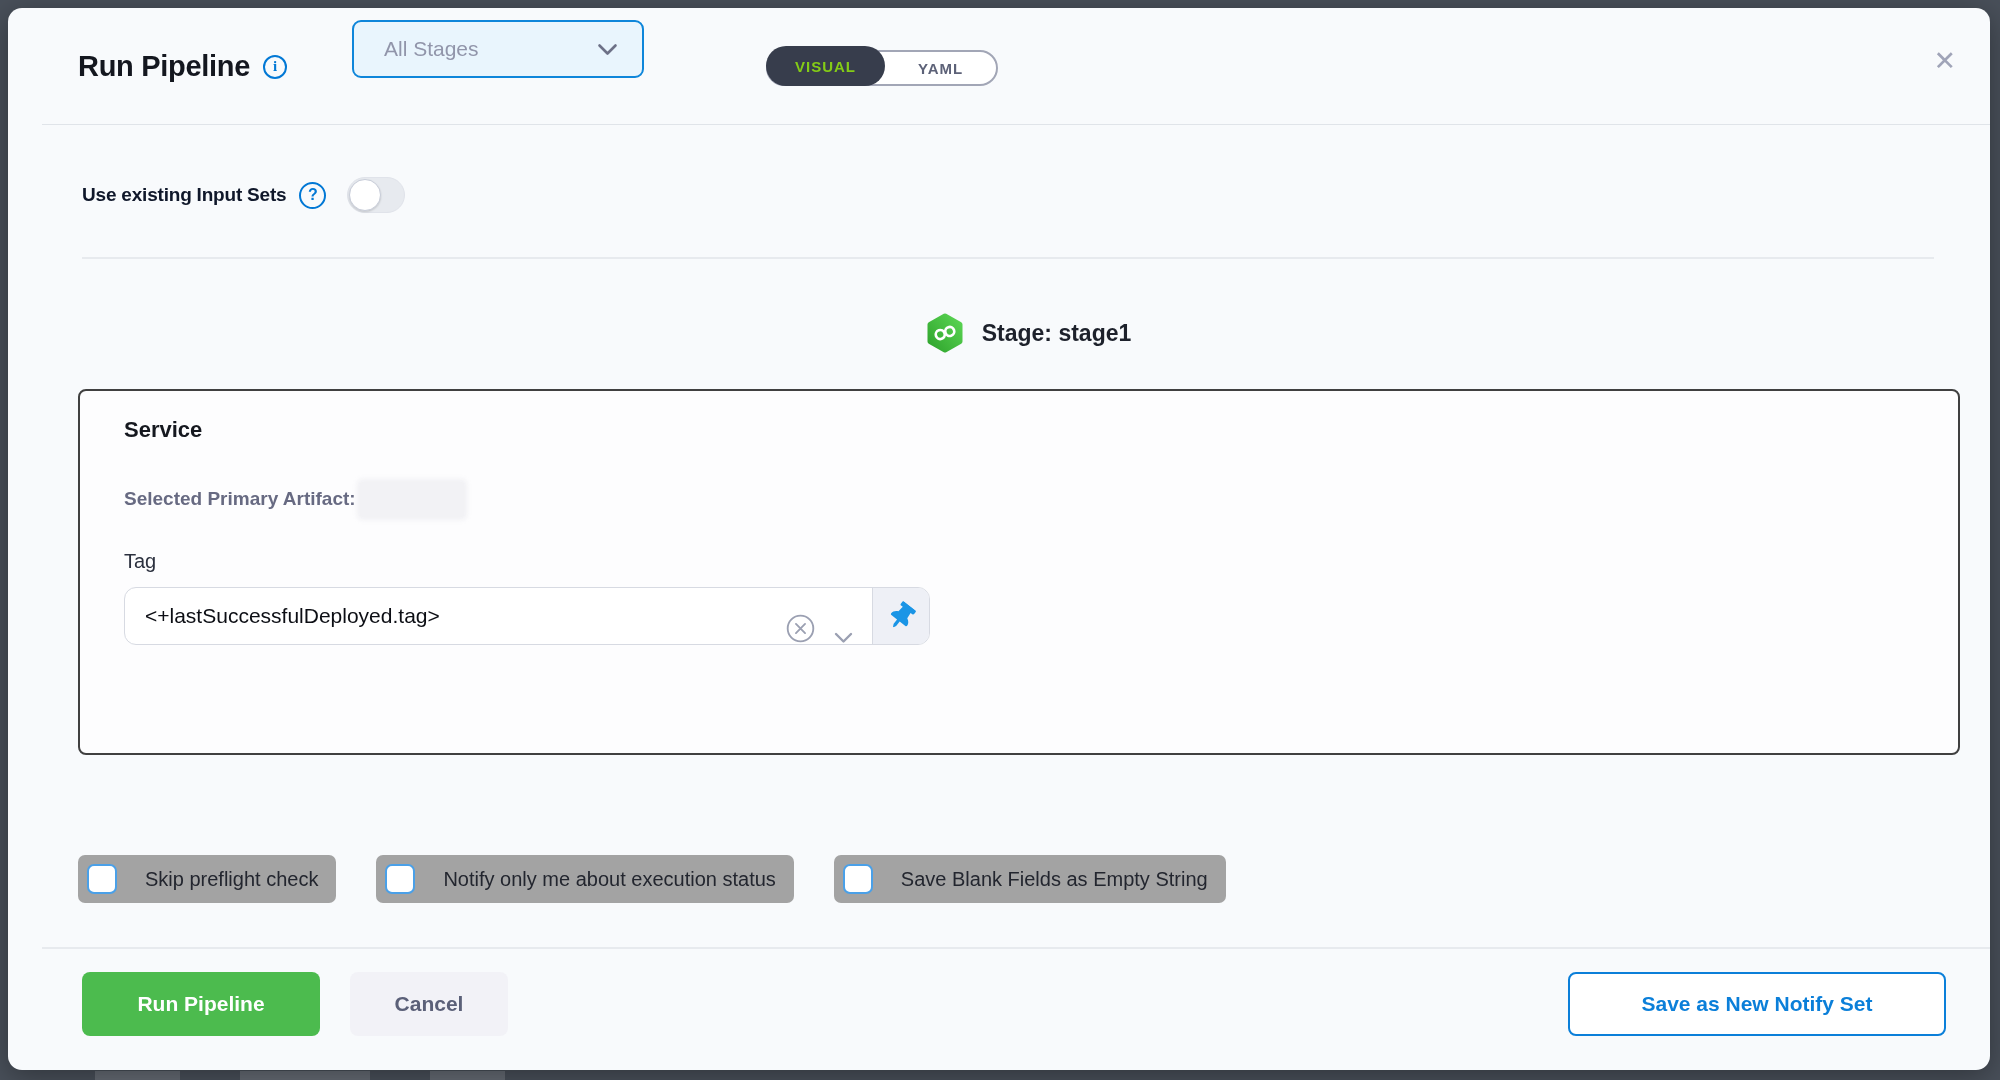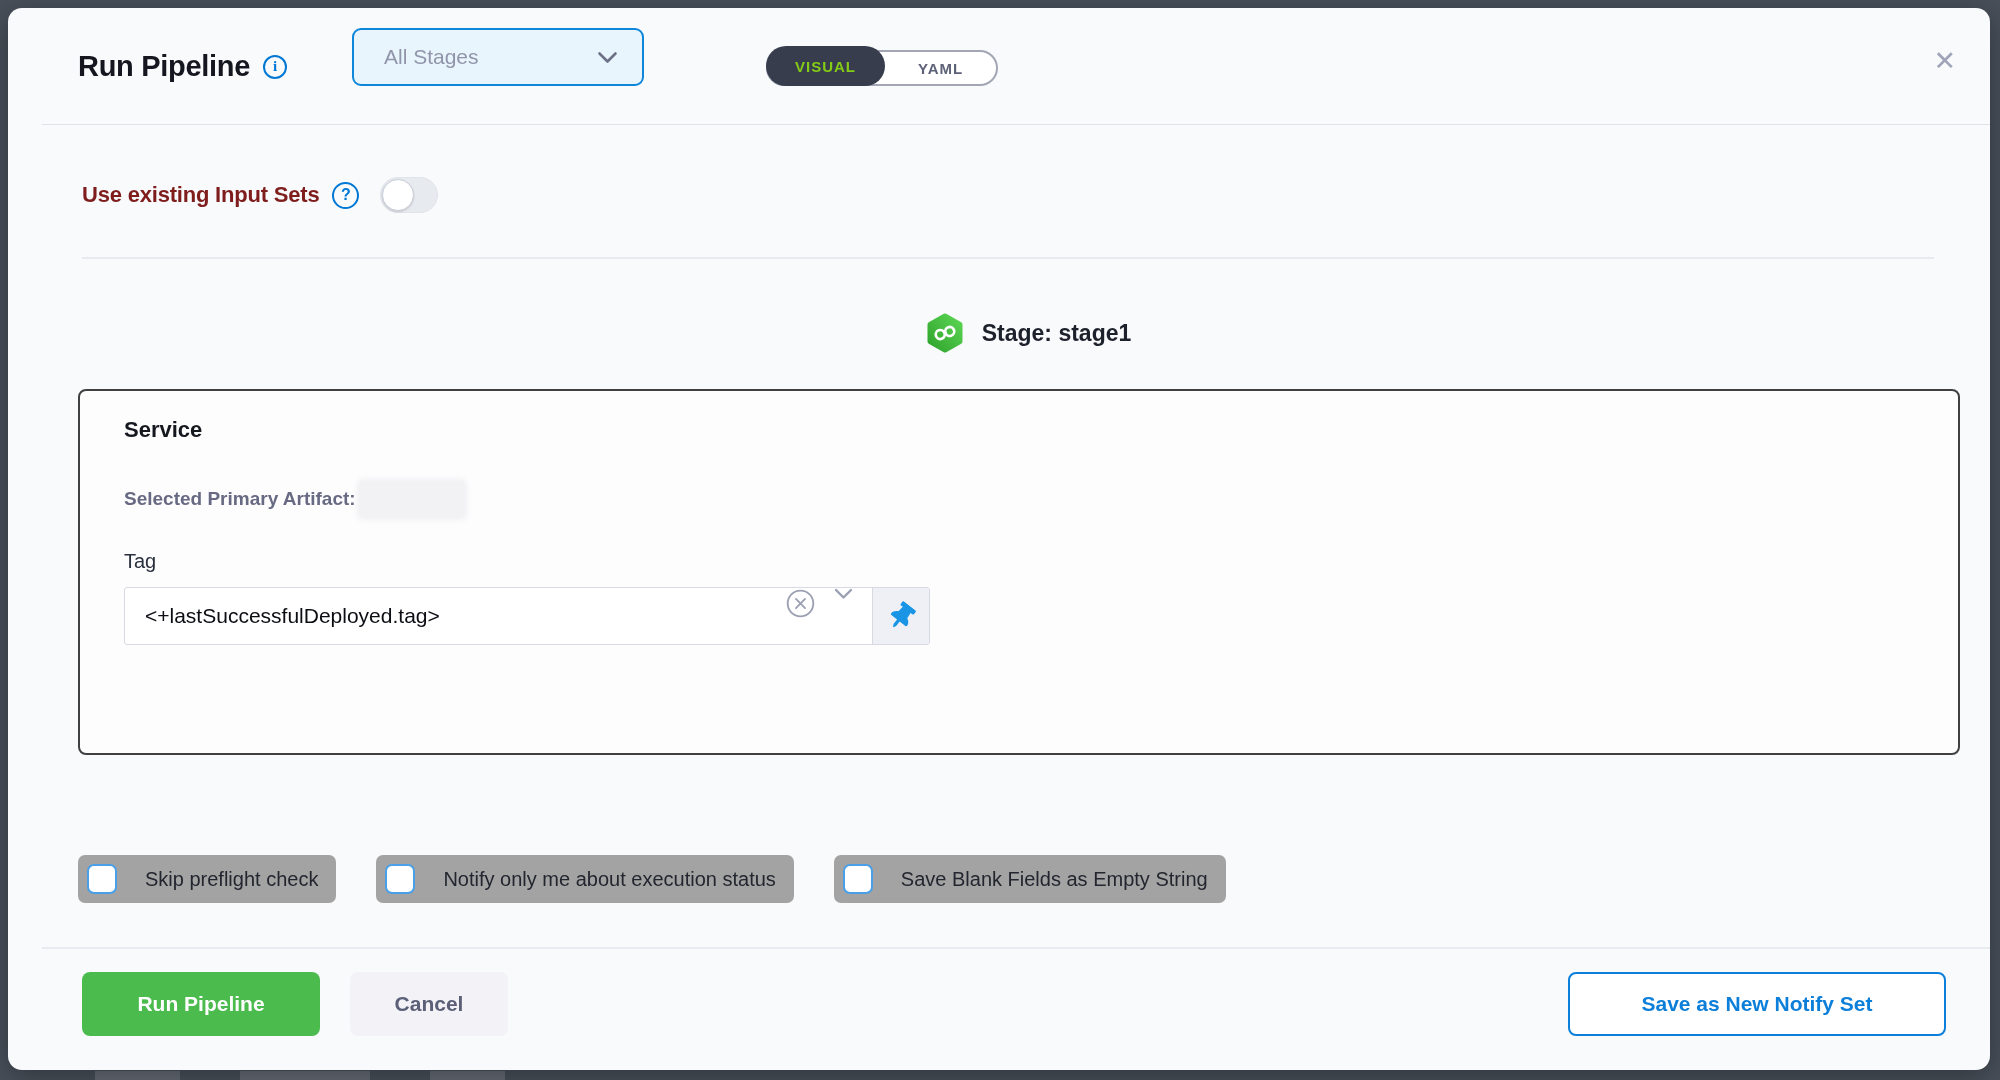--- a/index.html
+++ b/index.html
@@ -26,21 +26,21 @@
   
   .header { position:relative; height:117px; border-bottom:1px solid #e0e4e9; }
   .title-wrap { position:absolute; left:36px; top:0; height:117px; display:flex; align-items:center; gap:13px; }
   .page-title { font-size:29px; font-weight:700; letter-spacing:-0.3px; color:#14171f; }
   .info-icon {
     width:24px; height:24px; border:2px solid #0278d5; border-radius:50%;
     color:#0278d5; font-size:15px; font-weight:700; font-family:"Liberation Serif", serif;
     display:flex; align-items:center; justify-content:center; cursor:pointer;
   }
   .stage-select {
-    position:absolute; left:310px; top:20px; width:292px; height:58px;
+    position:absolute; left:310px; top:12px; width:292px; height:58px;
     background:#e9f5fd; border:2px solid #0e86da; border-radius:9px;
     display:flex; align-items:center; justify-content:space-between;
     padding:0 24px 0 30px; cursor:pointer;
   }
   .stage-select .val { font-size:21px; color:#9195aa; }
   .view-toggle {
     position:absolute; left:724px; top:42px; height:36px;
     background:#fff; border:2px solid #a2a6b6; border-radius:19px;
     display:flex; align-items:center;
   }
@@ -53,21 +53,21 @@
     background:none; border:none; color:#5d6278; font-size:15px; font-weight:700;
     letter-spacing:1px; padding:0 33px; cursor:pointer; font-family:inherit;
   }
   .close-btn {
     position:absolute; right:34px; top:40px; background:none; border:none;
     font-size:27px; color:#a0a4b8; cursor:pointer; line-height:1;
   }
 
   
   .row-inputsets { display:flex; align-items:center; gap:13px; margin:50px 36px 0 40px; height:40px; }
-  .row-inputsets .label { font-size:22px; font-weight:700; color:#7f1d1d; letter-spacing:-0.2px; }
+  .row-inputsets .label { font-size:19px; font-weight:700; color:#0f172a; letter-spacing:-0.2px; }
   .help-icon {
     width:27px; height:27px; border:2px solid #0278d5; border-radius:50%;
     color:#0278d5; font-size:16px; font-weight:700;
     display:flex; align-items:center; justify-content:center; cursor:pointer;
   }
   .switch {
     width:58px; height:36px; border-radius:18px; background:#e7eaef;
     border:1px solid #e0e3ea; position:relative; margin-left:8px; cursor:pointer; flex:none;
   }
   .switch .knob {
@@ -91,21 +91,21 @@
   .card h2 { font-size:22px; font-weight:700; color:#15181f; line-height:30px; }
   .artifact-row { display:flex; align-items:center; margin-top:36px; height:36px; }
   .artifact-label { font-size:19px; font-weight:700; color:#676a82; }
   .redacted {
     width:104px; height:35px; margin-left:4px; border-radius:3px;
     background:#f2f2f5; box-shadow:0 0 5px 3px rgba(240,240,243,.9);
   }
   .tag-label { margin-top:30px; font-size:20px; font-weight:500; color:#2b303e; line-height:28px; }
   .tag-group {
     margin-top:12px; width:806px; height:58px; background:#fff;
-    border:1px solid #d7dae2; border-radius:3px; display:flex; align-items:flex-start; overflow:hidden;
+    border:1px solid #d7dae2; border-radius:12px; display:flex; align-items:flex-end; overflow:hidden;
   }
   .tag-group input {
     flex:1; height:100%; border:none; outline:none; background:transparent;
     font-family:"Liberation Sans", sans-serif; font-size:21px; color:#0c0e14; padding:0 12px 0 20px;
   }
   .icon-btn { background:none; border:none; display:flex; align-items:center; cursor:pointer; padding:0 9px; }
   .pin-sec {
     width:57px; align-self:stretch; margin-left:10px; background:#eef0f6;
     border-left:1px solid #d7dae2; display:flex; align-items:center; justify-content:center; cursor:pointer;
   }

